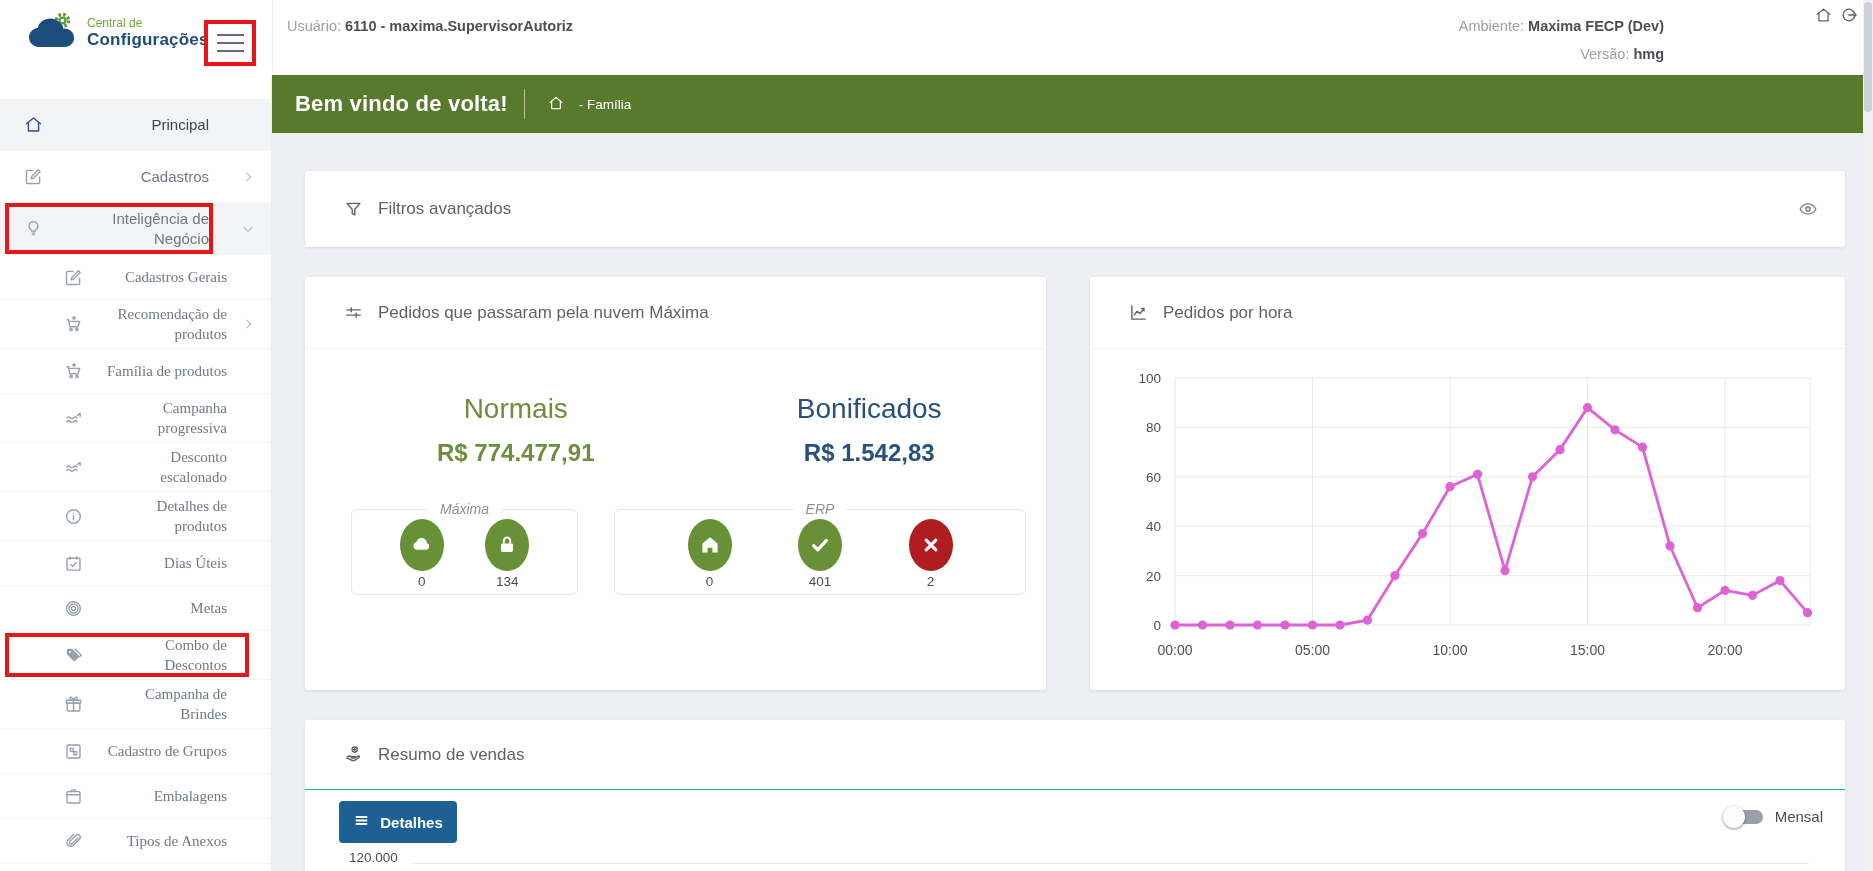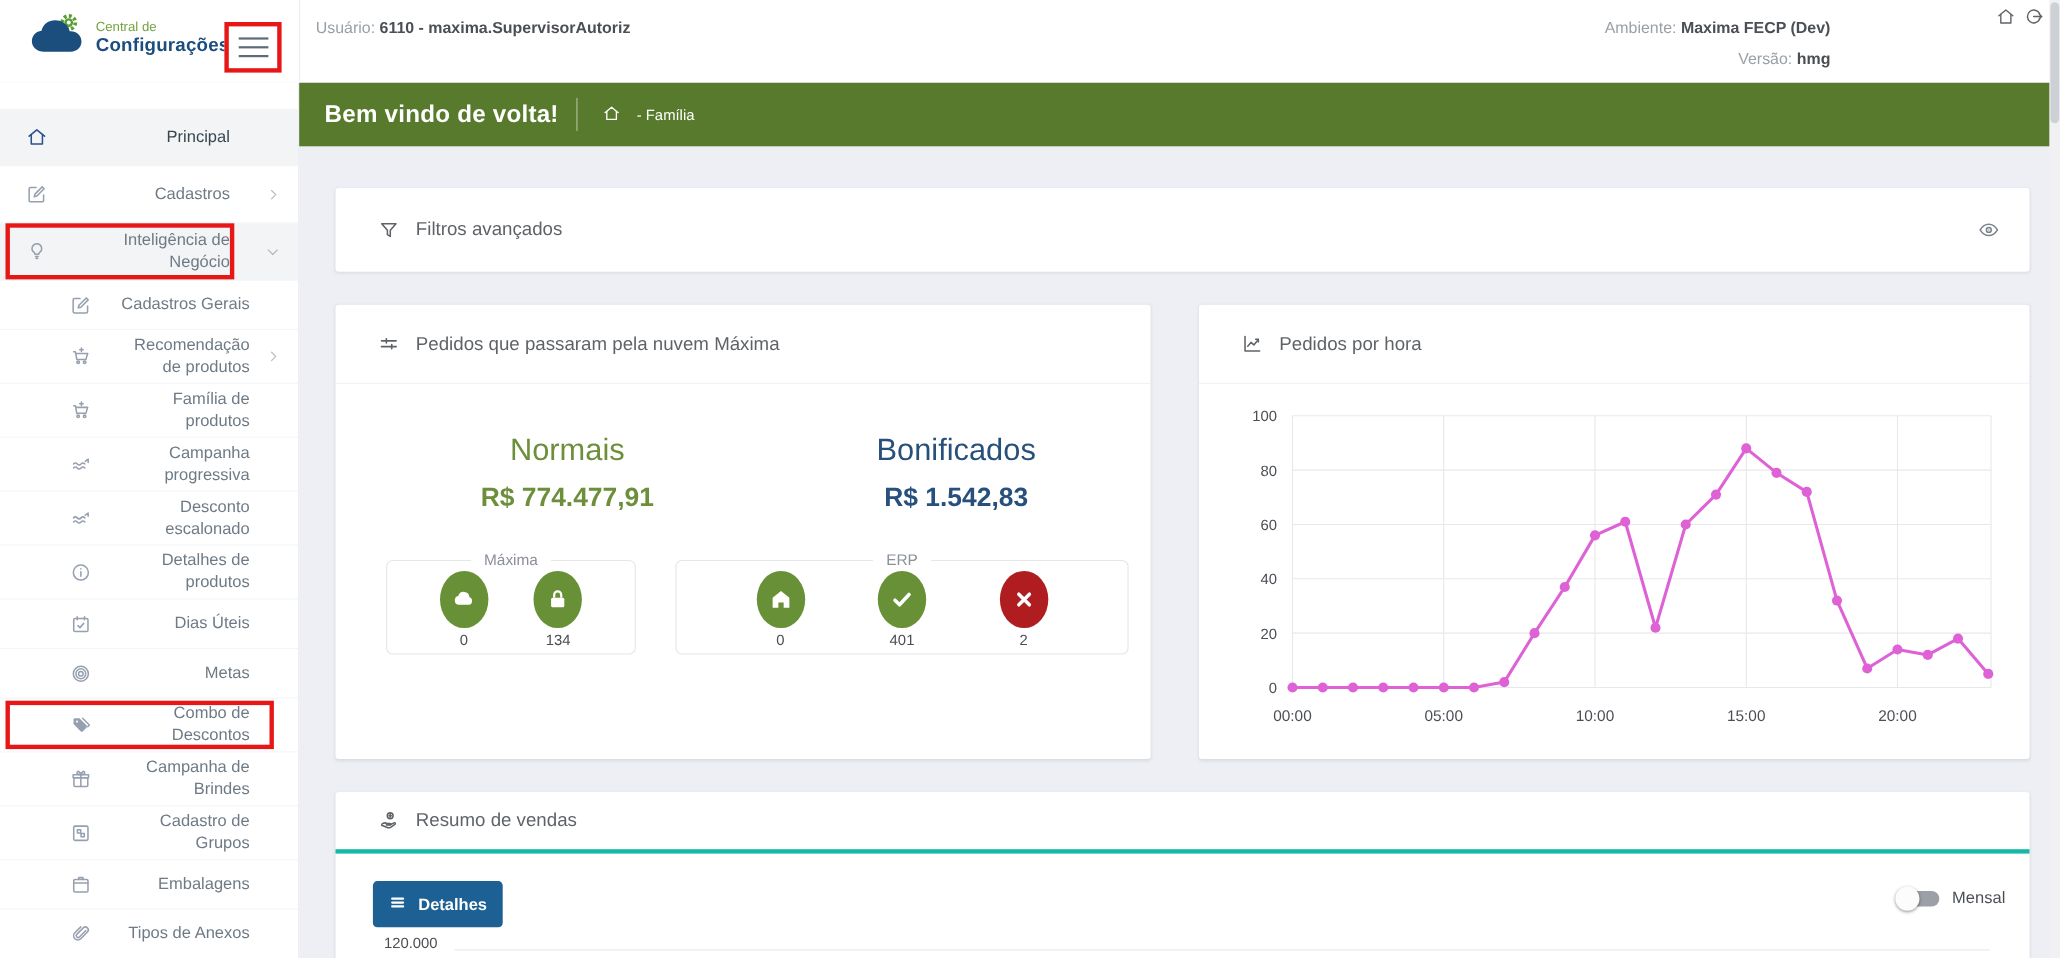--- a/index.html
+++ b/index.html
@@ -28,21 +28,21 @@
     display:flex; align-items:center; color:#fff; z-index:4; }
   .banner-title { font-size:22px; font-weight:bold; margin-left:23px; letter-spacing:.2px; }
   .banner-sep { width:1px; height:30px; background:rgba(255,255,255,.55); margin:0 22px 0 16px; }
   .crumb { display:flex; align-items:center; gap:14px; font-size:13.5px; cursor:pointer; }
 
   
   .sidebar { position:absolute; left:0; top:75px; width:272px; height:796px; background:#fff;
     border-right:1px solid #ebedf0; padding-top:24px; overflow:hidden; z-index:3; }
   .sb-item { position:relative; display:flex; align-items:center; min-height:52px;
     padding:4px 44px 4px 22px; border-bottom:1px solid #f4f5f7; cursor:pointer; color:#6e7a85; }
-  .sb-item.sub { min-height:45px; padding-left:62px; }
+  .sb-item.sub { min-height:45px; padding-left:62px;font-family:Liberation Serif, serif; }
   .sb-item.active { background:#f3f4f6; }
   .sb-ico { width:22px; height:22px; display:flex; align-items:center; justify-content:center;
     color:#97a0af; margin-right:20px; flex:none; }
   .sb-item.navy .sb-ico { color:#2d4f8e; }
   .sb-item.navy .sb-label { color:#37474f; }
   .sb-label { font-size:15px; line-height:20px; width:145px;text-align:right; }
   .sb-chev { position:absolute; right:16px; top:50%; transform:translateY(-50%); color:#b6bcc6; display:flex; }
   .red-box { position:absolute; left:5px; right:22px; top:2px; bottom:2px;
     border:4px solid #e81717; pointer-events:none; }
   .red-box.narrow { right:58px; top:0; bottom:0; }
@@ -64,32 +64,32 @@
 
   .amounts { display:flex; margin-top:44px;margin-left:34px; }
   .amount-col { width:50%; text-align:center; }
   .amount-title { font-size:28px; }
   .amount-value { font-size:24px; margin-top:14px;font-weight:bold; }
   .green { color:#6d8f3c; } .navy { color:#27507c; }
 
   .groups-row { display:flex; margin:34px 0 0 46px; gap:36px; }
   fieldset { border:1px solid #e4e6e9; border-radius:6px; height:94px; padding:0 6px; }
   fieldset.g0 { width:227px; } fieldset.g1 { width:412px; }
-  legend { margin:0 auto; padding:0 12px; color:#8b9099; font-size:14px; }
+  legend { margin:0 auto; padding:0 12px; color:#8b9099; font-size:14px;font-style:italic; }
   .status-row { display:flex; justify-content:space-evenly; align-items:flex-start; margin-top:2px; }
   .status-item { text-align:center; }
   .status-circle { width:44px; height:52px; border-radius:50%; display:flex; align-items:center;
     justify-content:center; margin:0 auto; }
   .status-circle.green { background:#689036; } .status-circle.red { background:#b01d21; }
   .status-value { font-size:13.5px; color:#4b4f54; margin-top:3px; }
 
   .chart-body svg { display:block; }
 
   .sales-panel { margin:30px 28px 0 33px; height:260px; position:relative; }
-  .sales-head { height:56px; display:flex; align-items:center; border-bottom:4px solid #14b8a6;
+  .sales-head { height:70px; display:flex; align-items:center; border-bottom:1px solid #14b8a6;
     color:#5f6368; font-size:17px; }
   .details-btn { position:absolute; left:34px; top:81px; width:118px; height:42px; background:#1d6094;
     color:#fff; border:none; border-radius:4px; font-size:15px; font-weight:bold;
     display:flex; align-items:center; justify-content:center; gap:10px; cursor:pointer;
     font-family:"Liberation Sans", sans-serif; }
   .partial-tick { position:absolute; left:44px; top:130px; font-size:13.5px; color:#4b4f54; }
   .partial-grid { position:absolute; left:108px; top:143px; right:36px; height:1px; background:#e7e8ea; }
   .toggle-row { position:absolute; right:22px; top:88px; display:flex; align-items:center; gap:12px;
     color:#4b4f54; font-size:15px; }
   .toggle { position:relative; width:36px; height:14px; background:#9aa0a6; border-radius:7px; cursor:pointer; }

